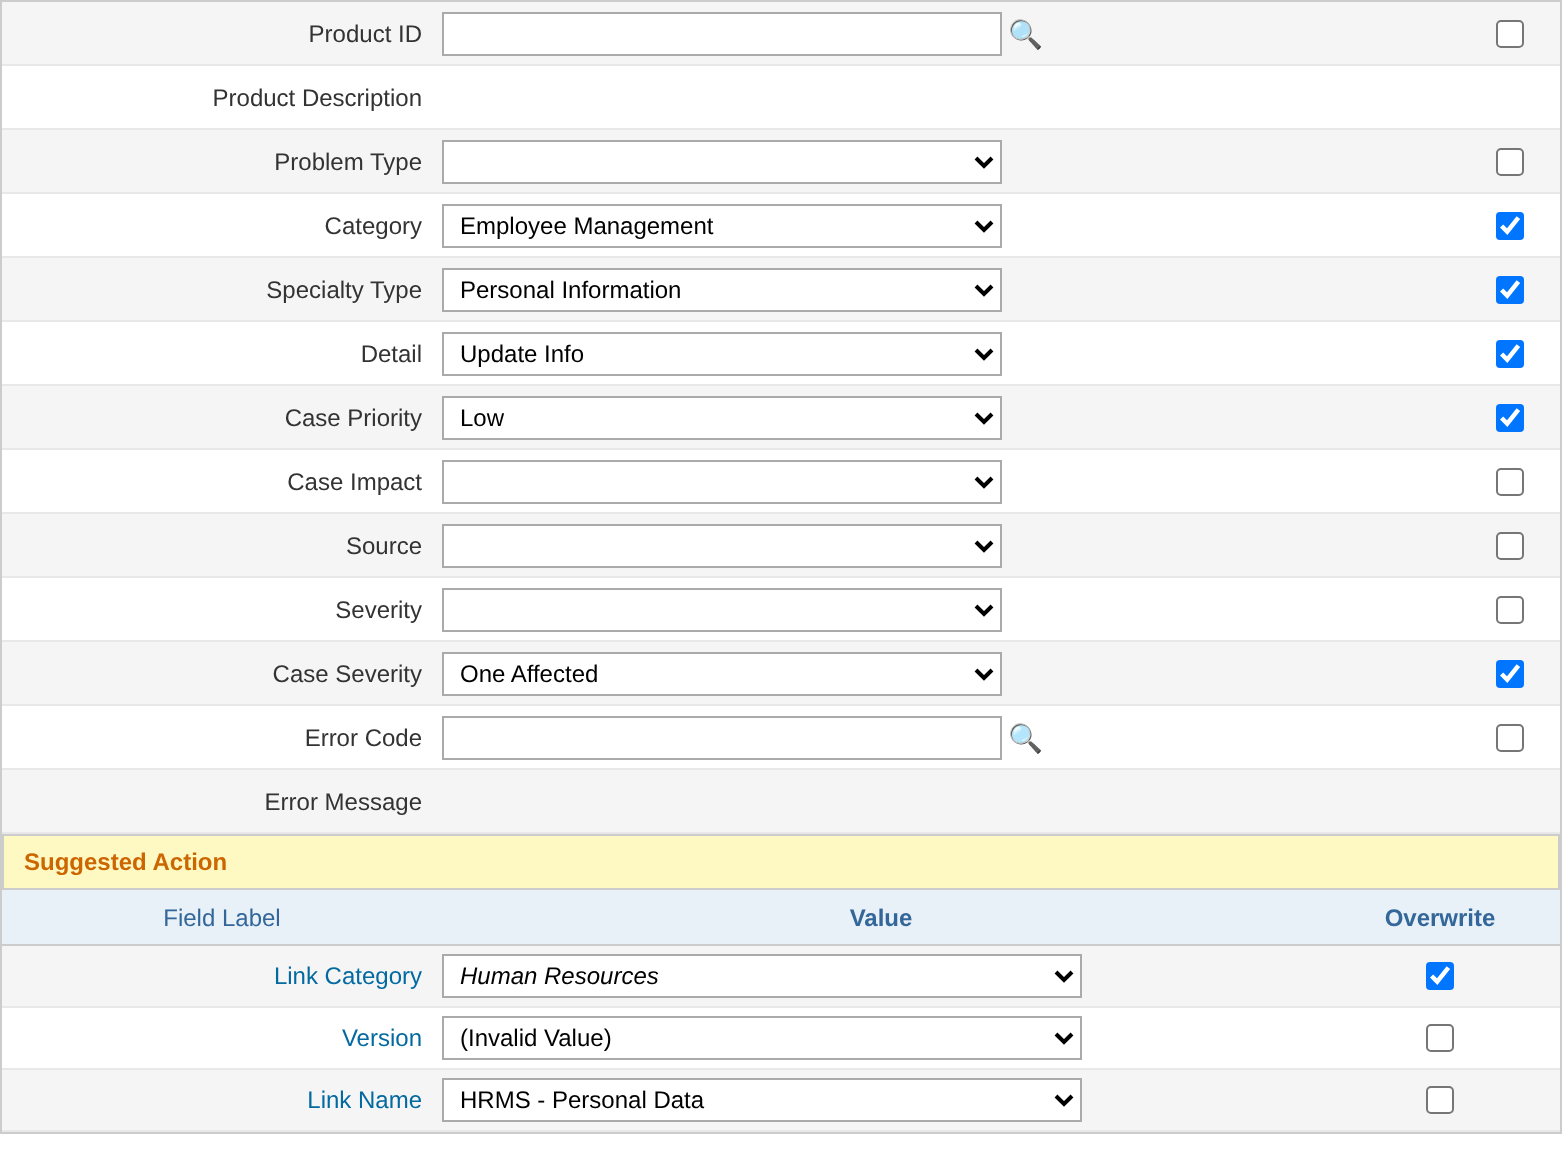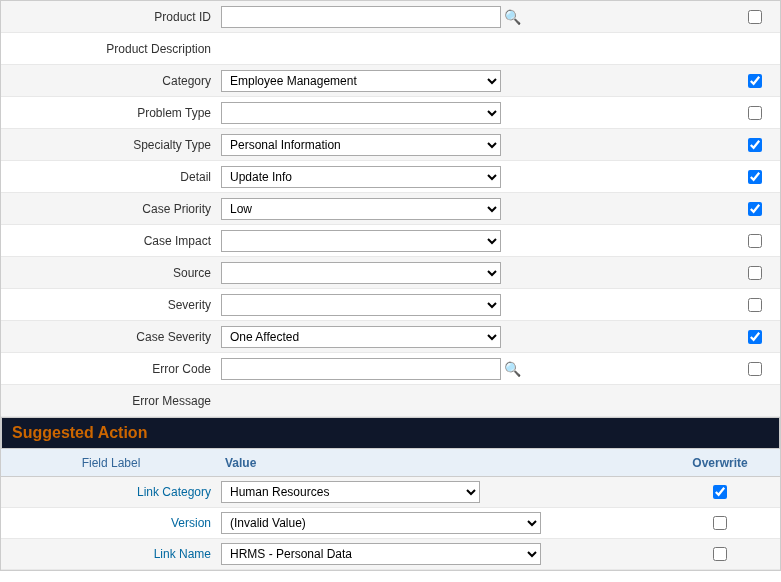--- a/index.html
+++ b/index.html
@@ -76,46 +76,46 @@
       color: #666;
       font-size: 13px;
     }
     .checkbox-input {
       width: 14px;
       height: 14px;
       cursor: pointer;
     }
     
     .section-header {
-      background: #0f172a;
+      background: #fef9c3;
       border: 1px solid #ccc;
       padding: 6px 10px;
       color: #cc6600;
       font-weight: bold;
-      font-size: 16px;
+      font-size: 12px;
       border-top: 1px solid #ccc;
     }
     .table-header-row {
       display: flex;
       align-items: center;
       background: #e8f0f8;
       border-bottom: 1px solid #ccc;
       min-height: 28px;
     }
     .th-label {
       width: 220px;
       text-align: center;
       font-weight: normal;
       color: #336699;
       font-size: 12px;
       padding: 4px;
     }
     .th-value {
       flex: 1;
-      text-align: left;
+      text-align: center;
       font-weight: bold;
       color: #336699;
       font-size: 12px;
       padding: 4px;
     }
     .th-overwrite {
       width: 120px;
       text-align: center;
       font-weight: bold;
       color: #336699;
@@ -170,35 +170,35 @@
         </div>
       </div>
       <div class="form-row">
         <div class="field-label">Product Description</div>
         <div class="field-control">
           <div style="width: 280px;"></div>
         </div>
         <div class="field-checkbox"></div>
       </div>
       <div class="form-row">
+        <div class="field-label">Problem Type</div>
+        <div class="field-control">
+          <select class="select-input"><option value=""></option><option value="Hardware">Hardware</option><option value="Software">Software</option><option value="Network">Network</option></select>
+        </div>
+        <div class="field-checkbox">
+          <input type="checkbox" class="checkbox-input" style="">
+        </div>
+      </div>
+      <div class="form-row">
         <div class="field-label">Category</div>
         <div class="field-control">
           <select class="select-input"><option value="Employee Management">Employee Management</option><option value="IT">IT</option><option value="Finance">Finance</option><option value="HR">HR</option></select>
         </div>
         <div class="field-checkbox">
           <input type="checkbox" class="checkbox-input" checked="" style="">
-        </div>
-      </div>
-      <div class="form-row">
-        <div class="field-label">Problem Type</div>
-        <div class="field-control">
-          <select class="select-input"><option value=""></option><option value="Hardware">Hardware</option><option value="Software">Software</option><option value="Network">Network</option></select>
-        </div>
-        <div class="field-checkbox">
-          <input type="checkbox" class="checkbox-input" style="">
         </div>
       </div>
       <div class="form-row">
         <div class="field-label">Specialty Type</div>
         <div class="field-control">
           <select class="select-input"><option value="Personal Information">Personal Information</option><option value="Benefits">Benefits</option><option value="Payroll">Payroll</option></select>
         </div>
         <div class="field-checkbox">
           <input type="checkbox" class="checkbox-input" checked="" style="">
         </div>
@@ -283,21 +283,21 @@
   <div class="table-header-row">
     <div class="th-label">Field Label</div>
     <div class="th-value">Value</div>
     <div class="th-overwrite">Overwrite</div>
   </div>
 
   <div id="sub-rows-container">
       <div class="sub-form-row">
         <div class="sub-field-label">Link Category</div>
         <div class="sub-field-control">
-          <select class="select-input" style="width: 259px;"><option value="Human Resources">Human Resources</option><option value="IT">IT</option><option value="Finance">Finance</option></select>
+          <select class="select-input" style="width: 320px; font-style: italic;"><option value="Human Resources">Human Resources</option><option value="IT">IT</option><option value="Finance">Finance</option></select>
         </div>
         <div class="sub-field-overwrite">
           <input type="checkbox" class="checkbox-input" checked="" style="">
         </div>
       </div>
       <div class="sub-form-row">
         <div class="sub-field-label">Version</div>
         <div class="sub-field-control">
           <select class="select-input" style="width: 320px;"><option value="(Invalid Value)">(Invalid Value)</option><option value="1.0">1.0</option><option value="2.0">2.0</option></select>
         </div>

